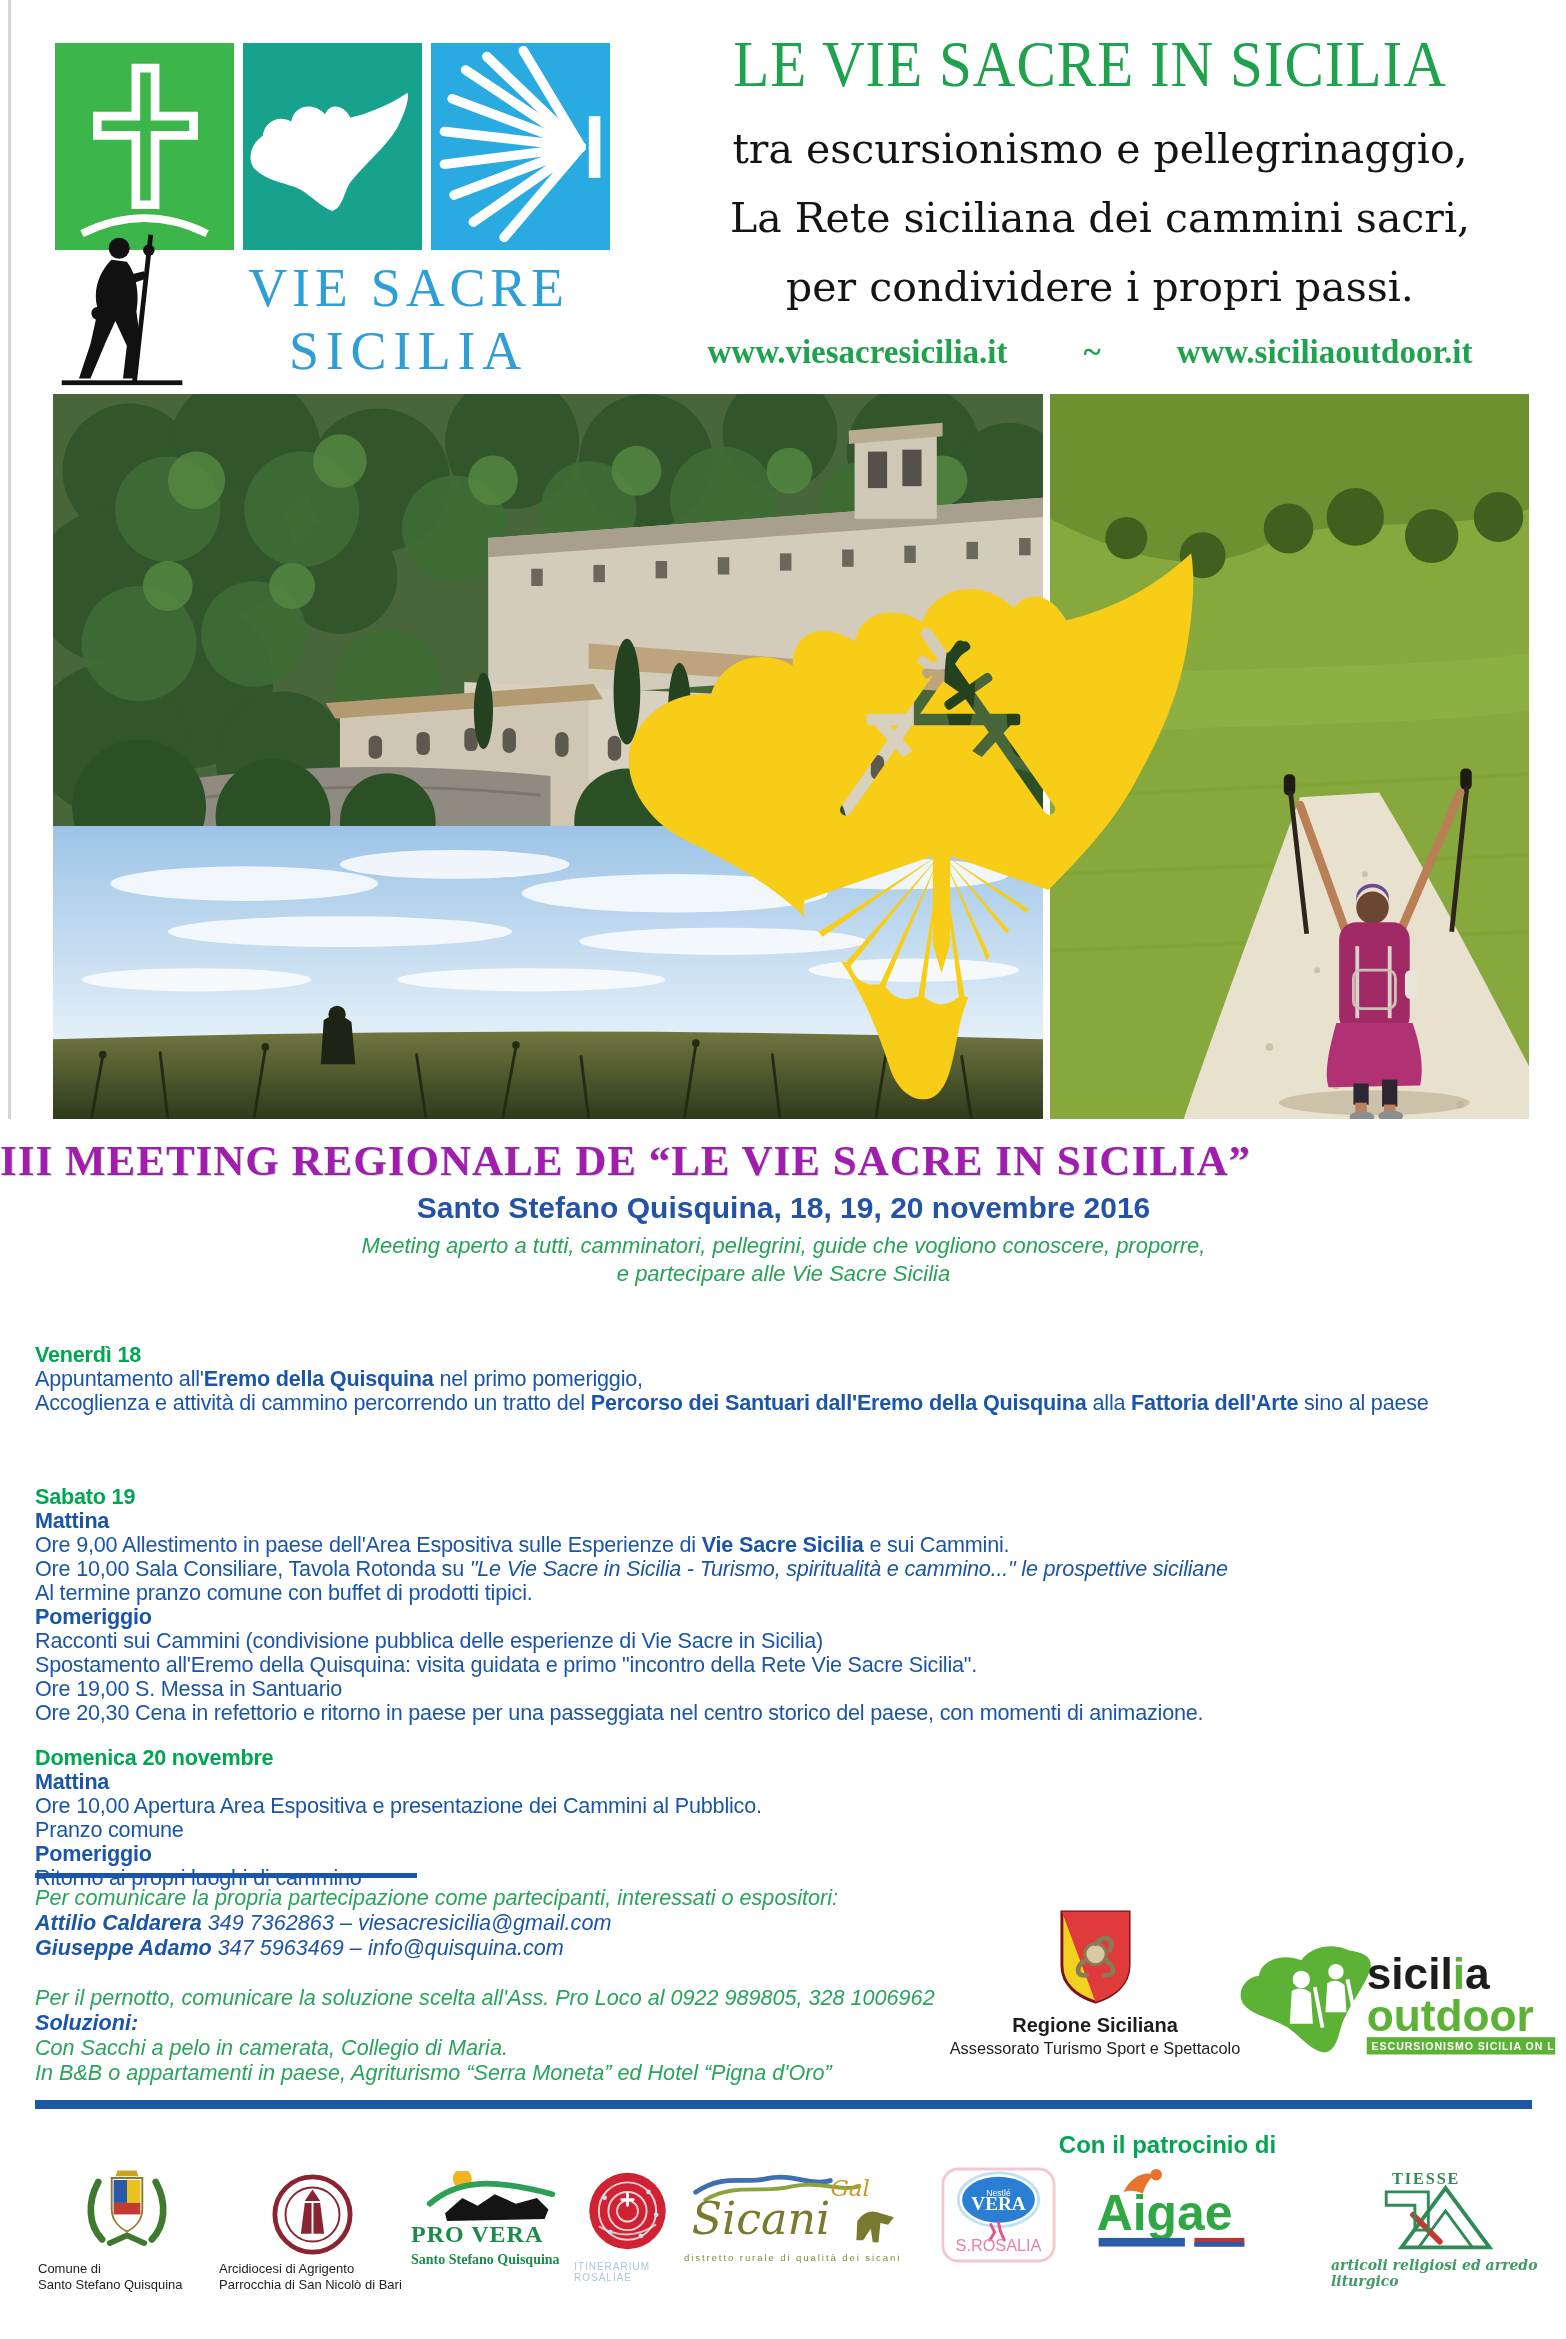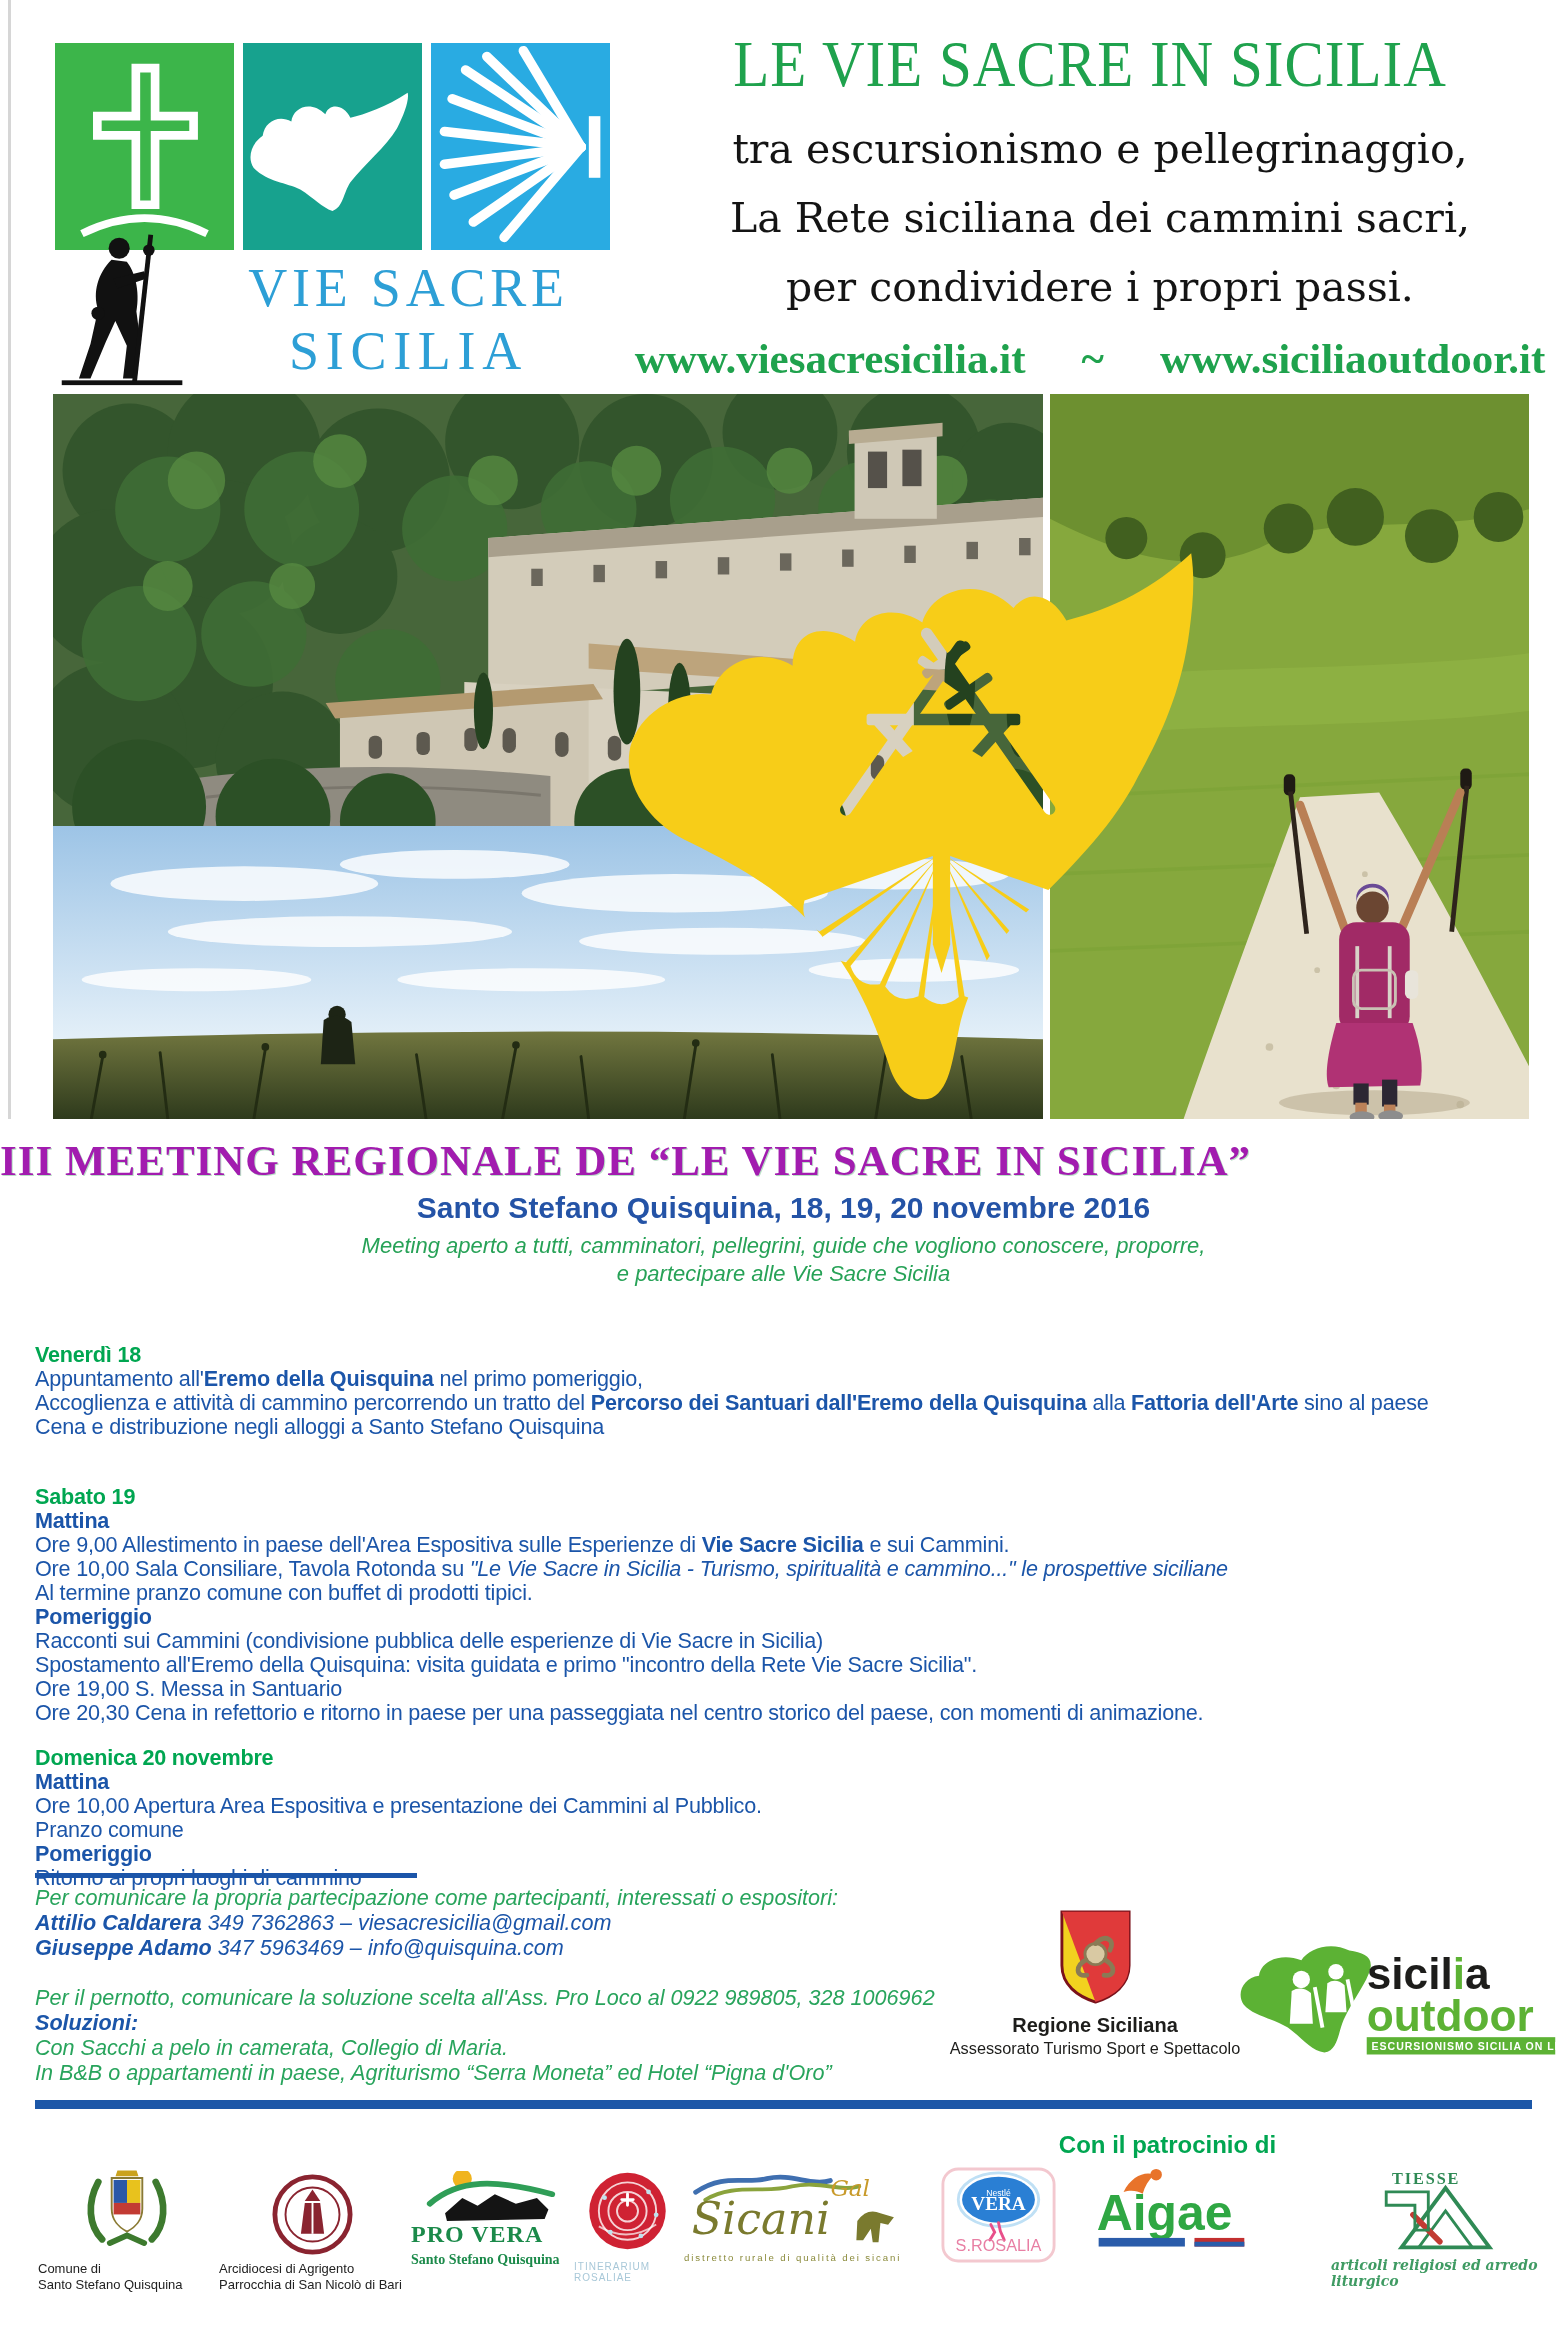--- a/index.html
+++ b/index.html
@@ -20,22 +20,22 @@
   .wordmark .wm1{font-size:54px;letter-spacing:4.8px;}
   .wordmark .wm2{font-size:54px;letter-spacing:6.7px;}
 
   .pilgrim{left:56px;top:229px;width:134px;height:161px;}
 
   .main-title{left:629px;top:27px;width:922px;text-align:center;
               font-family:"Liberation Serif",serif;font-size:59px;color:#1fa24d;
               letter-spacing:1px;transform:scaleY(1.1);transform-origin:top;}
   .subtitle{left:663px;top:115px;width:874px;text-align:center;
             font-family:"DejaVu Serif",serif;font-size:41px;color:#141414;line-height:69px;}
-  .websites{left:629px;top:334px;width:922px;display:flex;justify-content:center;gap:56px;
-            font-family:"Liberation Serif",serif;font-weight:bold;font-size:43px;color:#1fa24d;}
+  .websites{left:629px;top:334px;width:922px;display:flex;justify-content:center;gap:76px;
+            font-family:"Liberation Serif",serif;font-weight:bold;font-size:33px;color:#1fa24d;}
 
   
   .collage{left:53px;top:394px;width:1477px;height:725px;}
   .photo-left{left:0;top:0;width:990px;height:725px;overflow:hidden;}
   .photo-left svg{display:block;}
   .photo-right{left:997px;top:0;width:479px;height:725px;overflow:hidden;}
   .sicily-overlay{left:562px;top:142px;width:605px;height:581px;z-index:5;}
 
   
   .meeting-title{left:0;top:1136px;width:1567px;text-align:left;
@@ -397,21 +397,20 @@
   <div class="abs meeting-note">
     <div>Meeting aperto a tutti, camminatori, pellegrini, guide che vogliono conoscere, proporre,</div>
     <div>e partecipare alle Vie Sacre Sicilia</div>
   </div>
 
   <div class="abs day day-fri">
     <div class="day-h">Venerdì 18</div>
     <div>
         <div class="rt-line"><span>Appuntamento all'</span><span class="rt-b">Eremo della Quisquina</span><span> nel primo pomeriggio,</span></div>
         <div class="rt-line"><span>Accoglienza e attività di cammino percorrendo un tratto del </span><span class="rt-b">Percorso dei Santuari dall'Eremo della Quisquina</span><span> alla </span><span class="rt-b">Fattoria dell'Arte</span><span> sino al paese</span></div>
-        <div class="rt-line"><span>Cena e distribuzione negli alloggi a Santo Stefano Quisquina</span></div>
       </div>
   </div>
   <div class="abs day day-sat">
     <div class="day-h">Sabato 19</div>
     <div>
         <div class="rt-line"><span class="rt-b">Mattina</span></div>
         <div class="rt-line"><span>Ore 9,00 Allestimento in paese dell'Area Espositiva sulle Esperienze di </span><span class="rt-b">Vie Sacre Sicilia</span><span> e sui Cammini.</span></div>
         <div class="rt-line"><span>Ore 10,00 Sala Consiliare, Tavola Rotonda su </span><span class="rt-i">"Le Vie Sacre in Sicilia - Turismo, spiritualità e cammino..." le prospettive siciliane</span></div>
         <div class="rt-line"><span>Al termine pranzo comune con buffet di prodotti tipici.</span></div>
         <div class="rt-line"><span class="rt-b">Pomeriggio</span></div>

